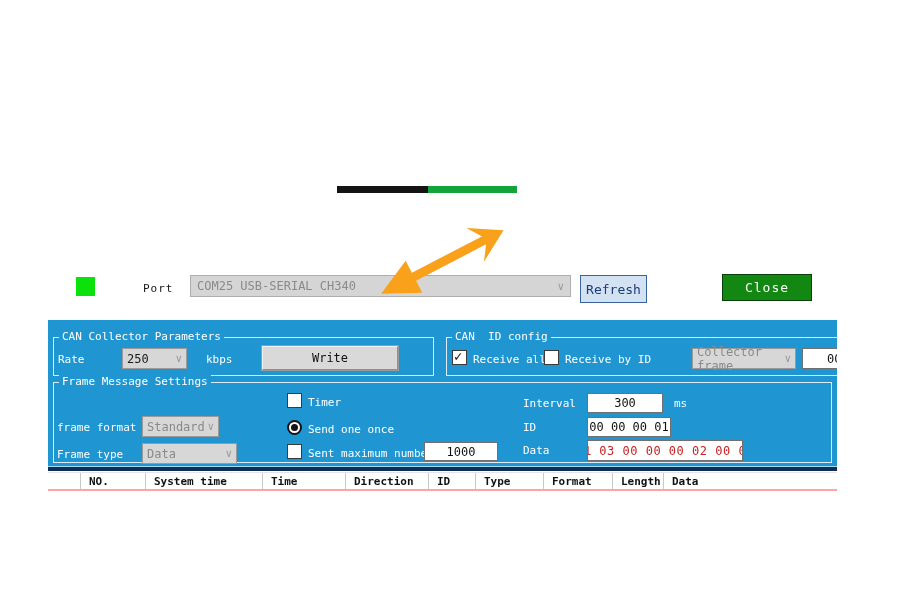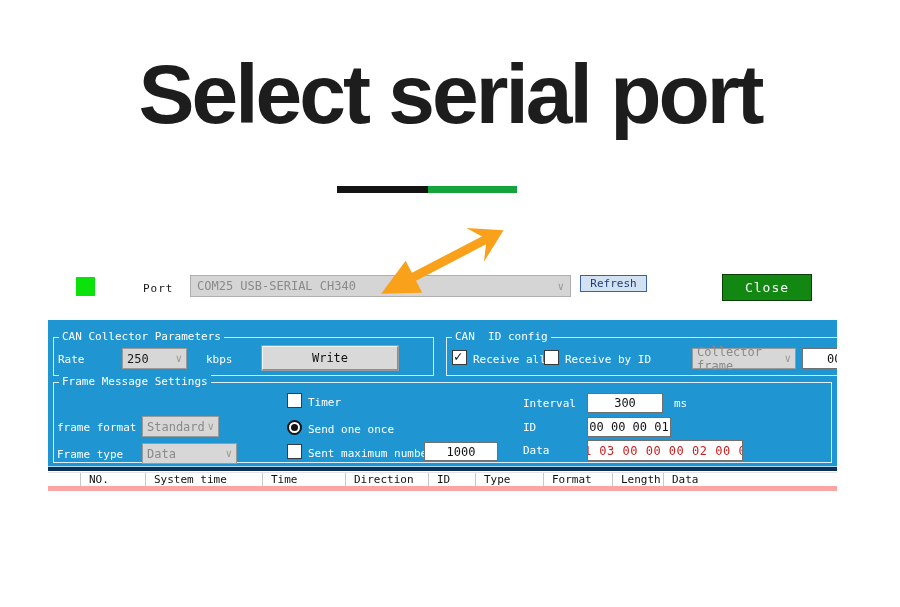--- a/index.html
+++ b/index.html
@@ -13,23 +13,23 @@
   .divider span{display:block;height:100%;}
   .div-black{width:91px;}
   .div-green{width:89px;}
   
   .status-square{position:absolute;left:76px;top:277px;width:19px;height:19px;}
   .port-label{position:absolute;left:143px;top:282px;font-size:11px;color:#141414;letter-spacing:1px;}
   .port-select{position:absolute;left:190px;top:275px;width:381px;height:22px;background:#d5d5d5;
                border:1px solid #aeaeae;display:flex;align-items:center;justify-content:space-between;
                padding:0 6px;box-sizing:border-box;font-size:12px;color:#8a8a8a;cursor:default;}
   .chev{color:#9a9a9a;font-size:11px;line-height:1;}
-  .refresh-btn{position:absolute;left:580px;top:275px;width:67px;height:17px;background:#d2e2f3;
+  .refresh-btn{position:absolute;left:580px;top:275px;width:67px;height:28px;background:#d2e2f3;
                border:1px solid #39639c;color:#1c3b77;font-family:"DejaVu Sans Mono",monospace;
-               font-size:11px;padding:0;cursor:pointer;}
+               font-size:13px;padding:0;cursor:pointer;}
   .close-btn{position:absolute;left:722px;top:274px;width:90px;height:27px;
              border:1px solid #093f09;color:#ffffff;font-family:"DejaVu Sans Mono",monospace;
              font-size:13px;letter-spacing:1px;cursor:pointer;}
   .arrow{position:absolute;left:370px;top:218px;width:165px;height:90px;}
   
   .panel{position:absolute;left:48px;top:320px;width:789px;height:146px;overflow:hidden;}
   .panel-bottom{position:absolute;left:48px;top:466px;width:789px;height:5px;
                 background:#0e3057;border-top:1px solid #a8d8f0;box-sizing:border-box;}
   .grp{position:absolute;border:1px solid #dceefa;box-sizing:border-box;}
   .grp1{left:5px;top:17px;width:381px;height:39px;}
@@ -79,32 +79,31 @@
   .sentmax-field{left:376px;top:122px;width:74px;height:19px;}
   .interval-lbl{left:475px;top:77px;}
   .interval-field{left:539px;top:73px;width:76px;height:20px;}
   .ms-lbl{left:626px;top:77px;}
   .id-lbl{left:475px;top:101px;}
   .id-field{left:539px;top:97px;width:84px;height:20px;}
   .data-lbl{left:475px;top:124px;}
   .data-field{left:539px;top:120px;width:156px;height:21px;letter-spacing:0.5px;}
   
   .grid-header{position:absolute;left:48px;top:472px;width:789px;height:19px;background:#ffffff;
-               border-top:1px solid #e4e4e4;border-bottom:5px solid #fca5a5;box-sizing:border-box;
-               display:flex;}
+               border-top:1px solid #e4e4e4;border-bottom:2px solid #fca5a5;box-sizing:border-box;
+               display:flex;font-weight:bold;}
   .hcell{height:100%;box-sizing:border-box;border-left:1px solid #c9c9c9;font-size:11px;
          color:#111;display:flex;align-items:center;padding-left:8px;white-space:pre;overflow:hidden;}
   .hcell:first-child{border-left:none;}
 </style>
 </head>
 <body>
 
 <div class="canvas">
 
-  <h1 class="title">Select serial port</h1>
 
   <div class="divider">
     <span class="div-black" style="background: rgb(20, 20, 20);"></span>
     <span class="div-green" style="background: rgb(19, 164, 60);"></span>
   </div>
 
   <div class="status-square" style="background: rgb(11, 226, 11);"></div>
   <span class="port-label">Port</span>
 
   <div class="port-select">

